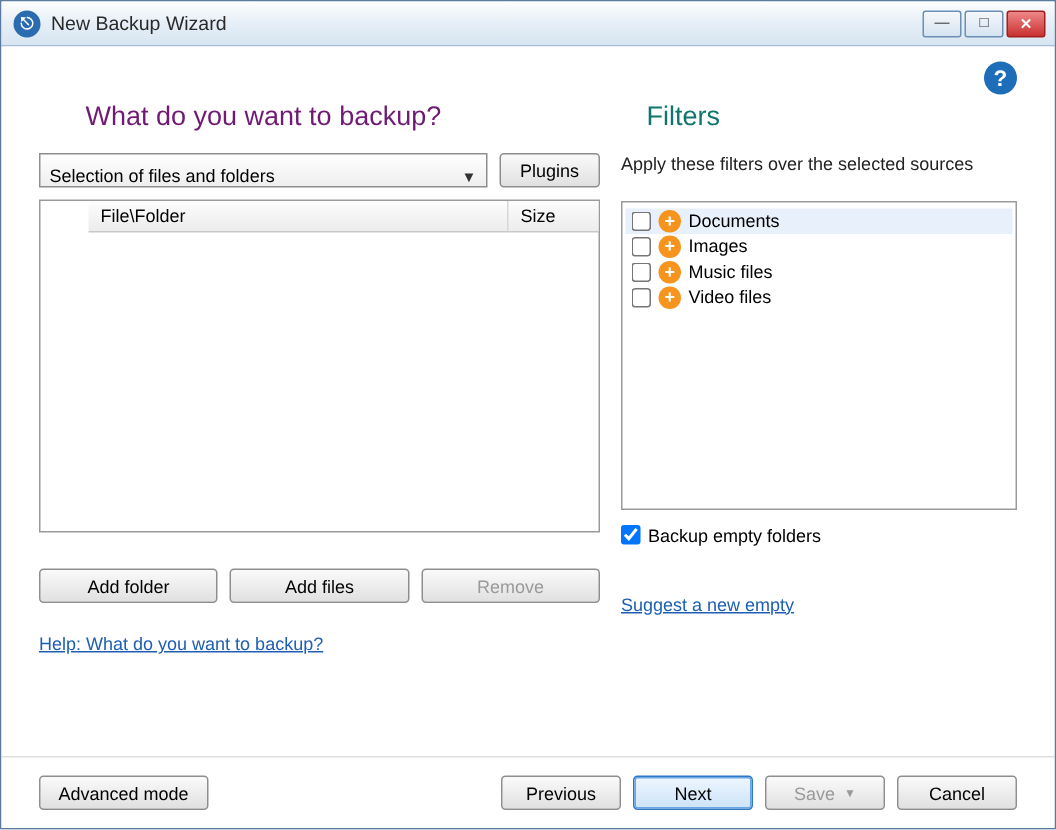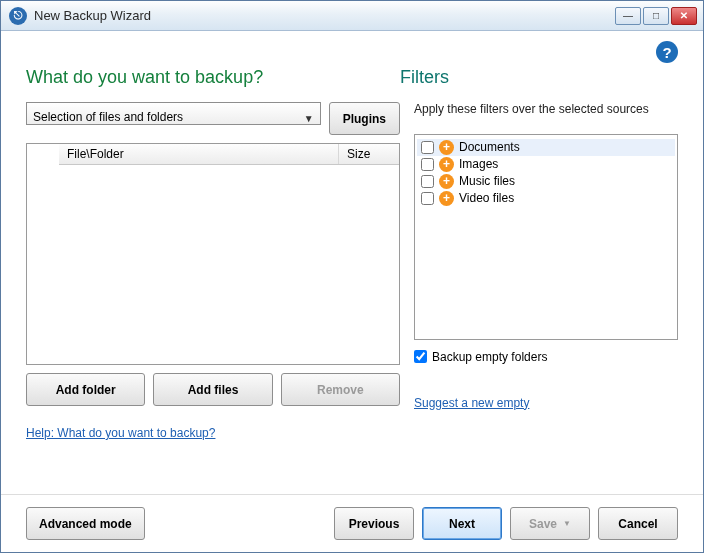--- a/index.html
+++ b/index.html
@@ -8,37 +8,37 @@
 .titlebar { height: 30px; background: linear-gradient(#fdfefe, #e8f0f7 45%, #d7e5f2); display: flex; align-items: center; padding: 0 6px 0 8px; border-bottom: 1px solid #a8bdd4; }
 .title-icon { width: 18px; height: 18px; border-radius: 50%; background: #2b6cb0; color: #fff; display: flex; align-items: center; justify-content: center; margin-right: 7px; font-size: 11px; font-weight: bold; }
 .title-text { flex: 1; color: #2a2a2a; font-size: 13px; }
 .win-controls { display: flex; gap: 2px; }
 .win-btn { width: 26px; height: 18px; border: 1px solid #6b8fb5; background: linear-gradient(#f5f8fc, #d5e3f1); border-radius: 2px; display: flex; align-items: center; justify-content: center; cursor: pointer; font-size: 10px; color: #333; }
 .win-btn.close { background: linear-gradient(#e88, #c93030); border-color: #a02020; color: #fff; font-weight: bold; }
 .client { flex: 1; padding: 10px 25px 14px 25px; background: #fff; display: flex; flex-direction: column; }
 .help-corner { display: flex; justify-content: flex-end; height: 26px; }
 .help-icon { width: 22px; height: 22px; border-radius: 50%; background: #1e6db8; color: #fff; font-weight: bold; font-size: 15px; display: flex; align-items: center; justify-content: center; cursor: pointer; }
 .headings { display: flex; padding : 0 0 14px 0; }
-.heading-left { flex: 0 0 374px; color: #15803d; font-size: 18px; font-weight: normal; }
+.heading-left { flex: 0 0 374px; color: #701a75; font-size: 18px; font-weight: normal; margin-left: 31px; }
 .heading-right { color: #0f766e; font-size: 18px; }
 .mainrow { display: flex; gap: 14px; }
 .leftcol { flex: 0 0 374px; display: flex; flex-direction: column; }
 .selrow { display: flex; gap: 8px; margin-bottom: 8px; }
 .dropdown { flex: 1; height: 23px; border: 1px solid #8e8e8e; background: linear-gradient(#fff,#eee); padding: 0 6px; display: flex; align-items: flex-end; justify-content: space-between; font-size: 12px; cursor: pointer; }
 .dropdown .chev { font-size: 10px; color: #333; }
-.btn { height: 33px; border: 1px solid #8e8e8e; background: linear-gradient(#fafafa,#e0e0e0); padding: 0 13px; font-size: 12px; border-radius: 3px; cursor: pointer; display: inline-flex; align-items: center; justify-content: center; font-weight: bold; }
+.btn { height: 23px; border: 1px solid #8e8e8e; background: linear-gradient(#fafafa,#e0e0e0); padding: 0 13px; font-size: 12px; border-radius: 3px; cursor: pointer; display: inline-flex; align-items: center; justify-content: center; }
 .btn.disabled { color: #9a9a9a; cursor: default; }
 .btn.primary { border-color: #2e78c8; box-shadow: 0 0 0 1px #6aa7e6 inset; background: linear-gradient(#eef6ff,#cde3f9); }
 .grid { border: 1px solid #9a9a9a; height: 222px; background: #fff; display: flex; flex-direction: column; }
 .grid-header { display: flex; background: linear-gradient(#fdfdfd,#ececec); border-bottom: 1px solid #c8c8c8; font-size: 12px; margin-left: 32px; }
 .gh-col { padding: 3px 8px; }
 .gh-file { flex: 1; border-right: 1px solid #d8d8d8; }
 .gh-size { width: 60px; text-align: left; }
 .grid-body { flex: 1; }
-.btn-row { display: flex; gap: 8px; margin-top: 8px; }
+.btn-row { display: flex; gap: 8px; margin-top: 24px; }
 .btn-row .btn { flex: 1; }
 .help-link { color: #1e5fb3; text-decoration: underline; cursor: pointer; margin-top: 20px; display: inline-block; font-size: 12px; }
 .rightcol { flex: 1; display: flex; flex-direction: column; }
 .filter-desc { font-size: 12px; color: #222; margin-bottom: 16px; line-height: 1.3; }
 .filterbox { border: 1px solid #9a9a9a; flex: 1; background: #fff; padding: 4px 2px; max-height: 206px; overflow: auto; }
 .filter-item { display: flex; align-items: center; gap: 5px; padding: 1px 4px; font-size: 12px; }
 .filter-item:first-child { background: #e8f0fb; }
 .cb { width: 13px; height: 13px; }
 .plus-ic { width: 15px; height: 15px; border-radius: 50%; background: #f7941e; color: #fff; display: flex; align-items: center; justify-content: center; font-size: 12px; font-weight: bold; line-height: 1; }
 .backup-empty { display: flex; align-items: center; gap: 5px; margin-top: 10px; font-size: 12px; }

